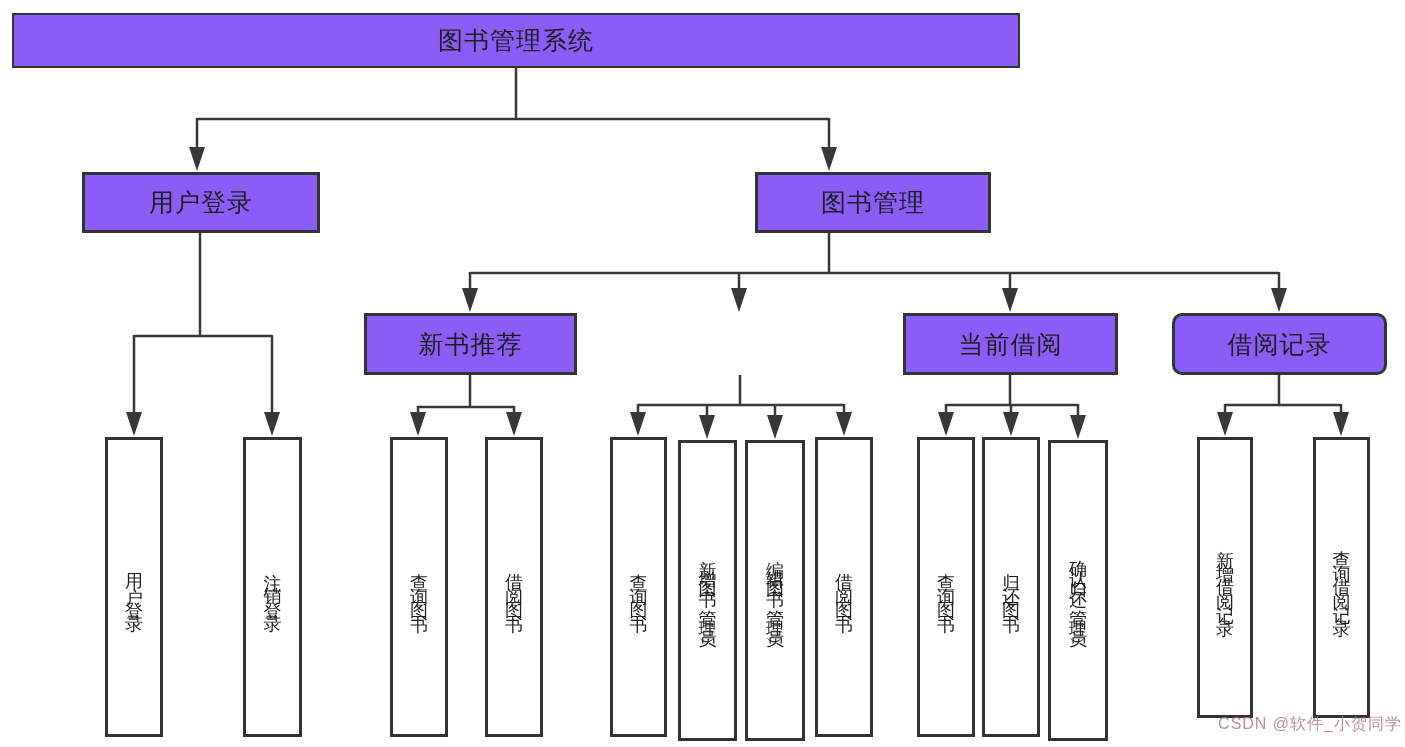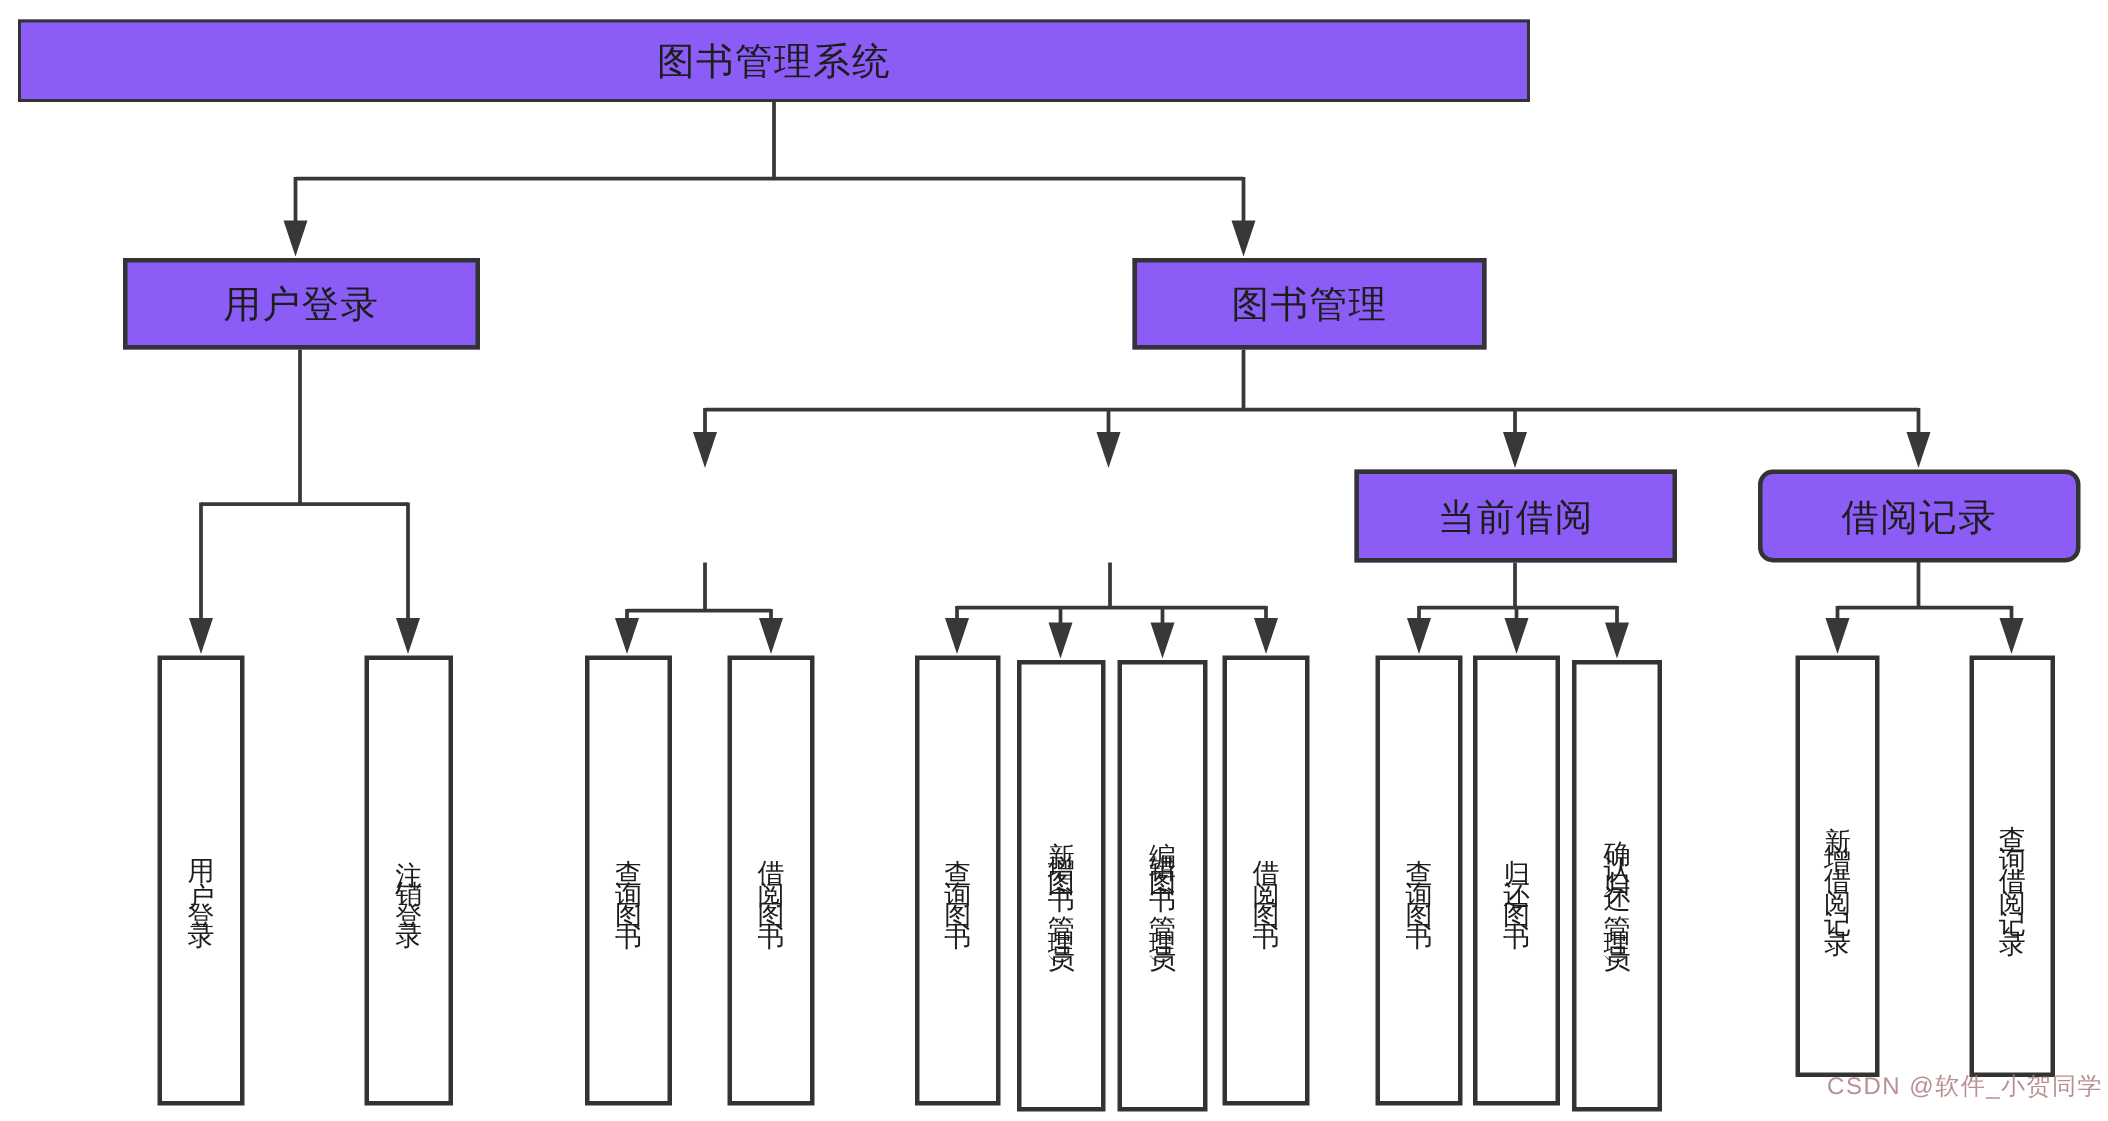--- a/index.html
+++ b/index.html
@@ -118,20 +118,23 @@
     <span>图书管理系统</span>
   </div>
 
   <div class="hbox" style="left:82px;top:172px;width:238px;height:61px;">
     <span>用户登录</span>
   </div>
   <div class="hbox" style="left:711px;top:172px;width:236px;height:61px;margin-left:44px;">
     <span>图书管理</span>
   </div>
 
+  <div class="hbox" style="left:364px;top:313px;width:213px;height:62px;">
+    <span>新书推荐</span>
+  </div>
   <div class="hbox" style="left:903px;top:313px;width:215px;height:62px;">
     <span>当前借阅</span>
   </div>
   <div class="hbox" style="left:1172px;top:313px;width:215px;height:62px;border-radius:10px;">
     <span>借阅记录</span>
   </div>
 
   <div class="vbox" style="left:105px;top:437px;width:58px;height:300px;">
     <span class="vtext">用户登录</span>
   </div>

